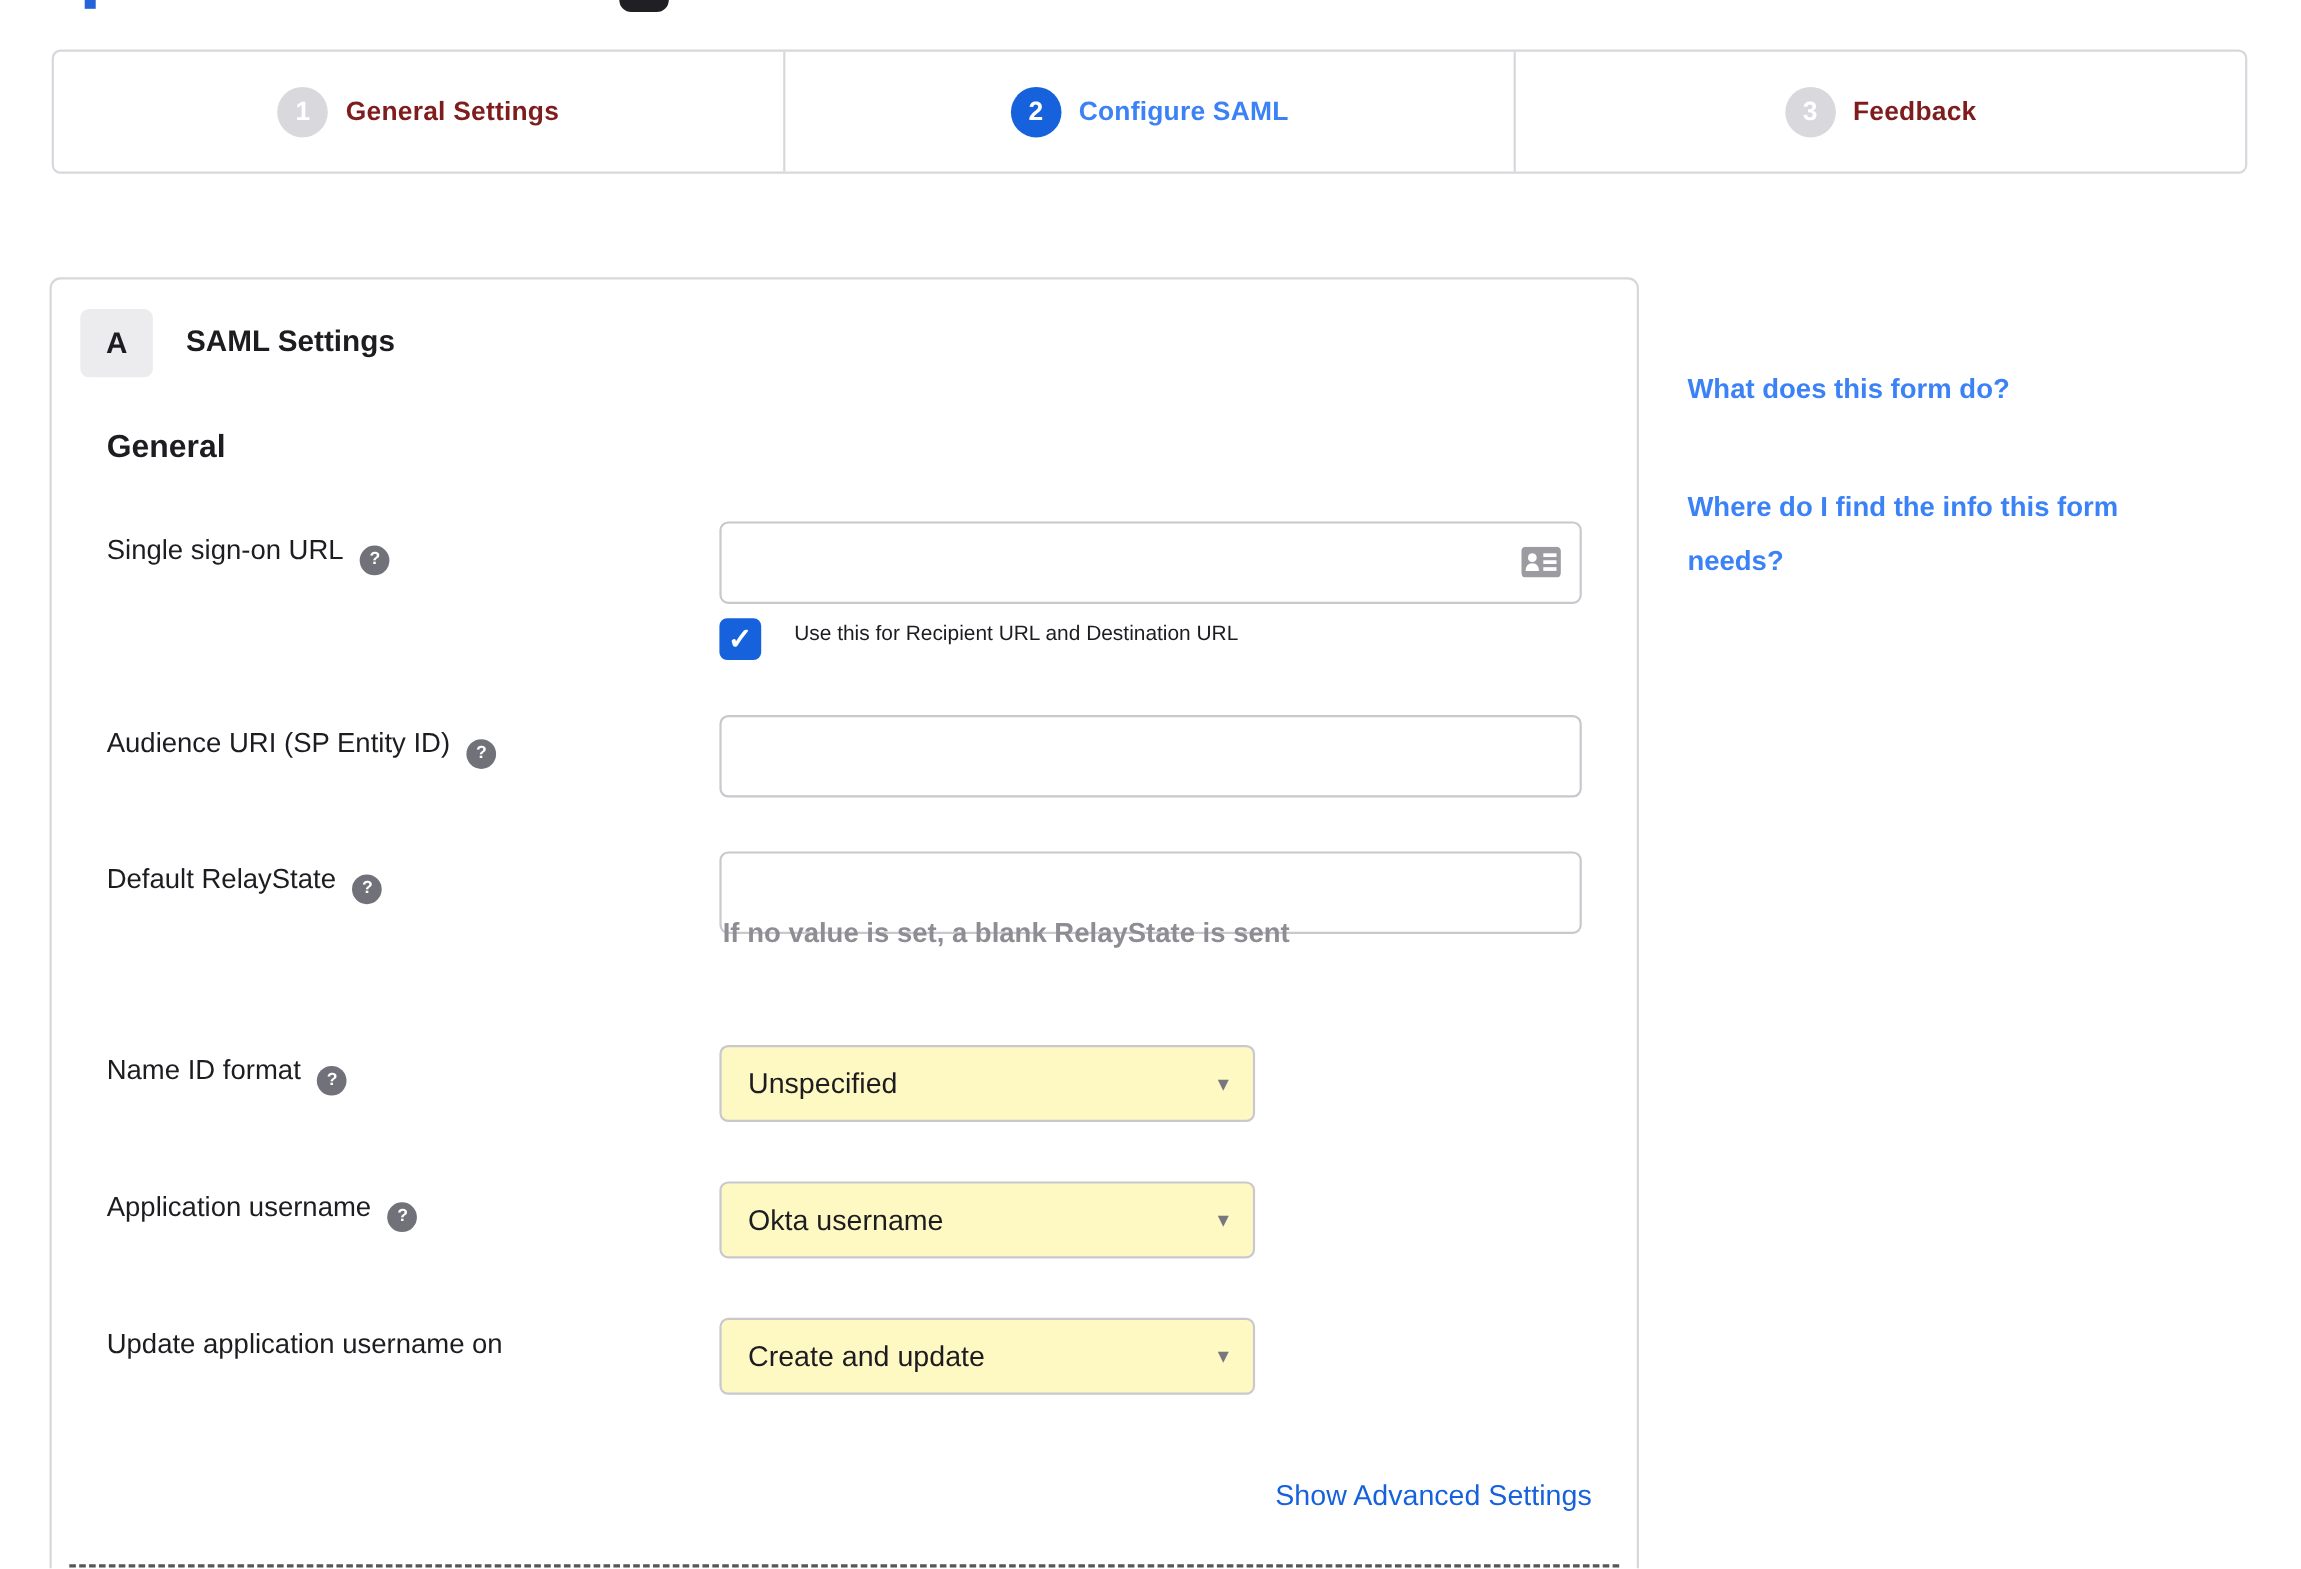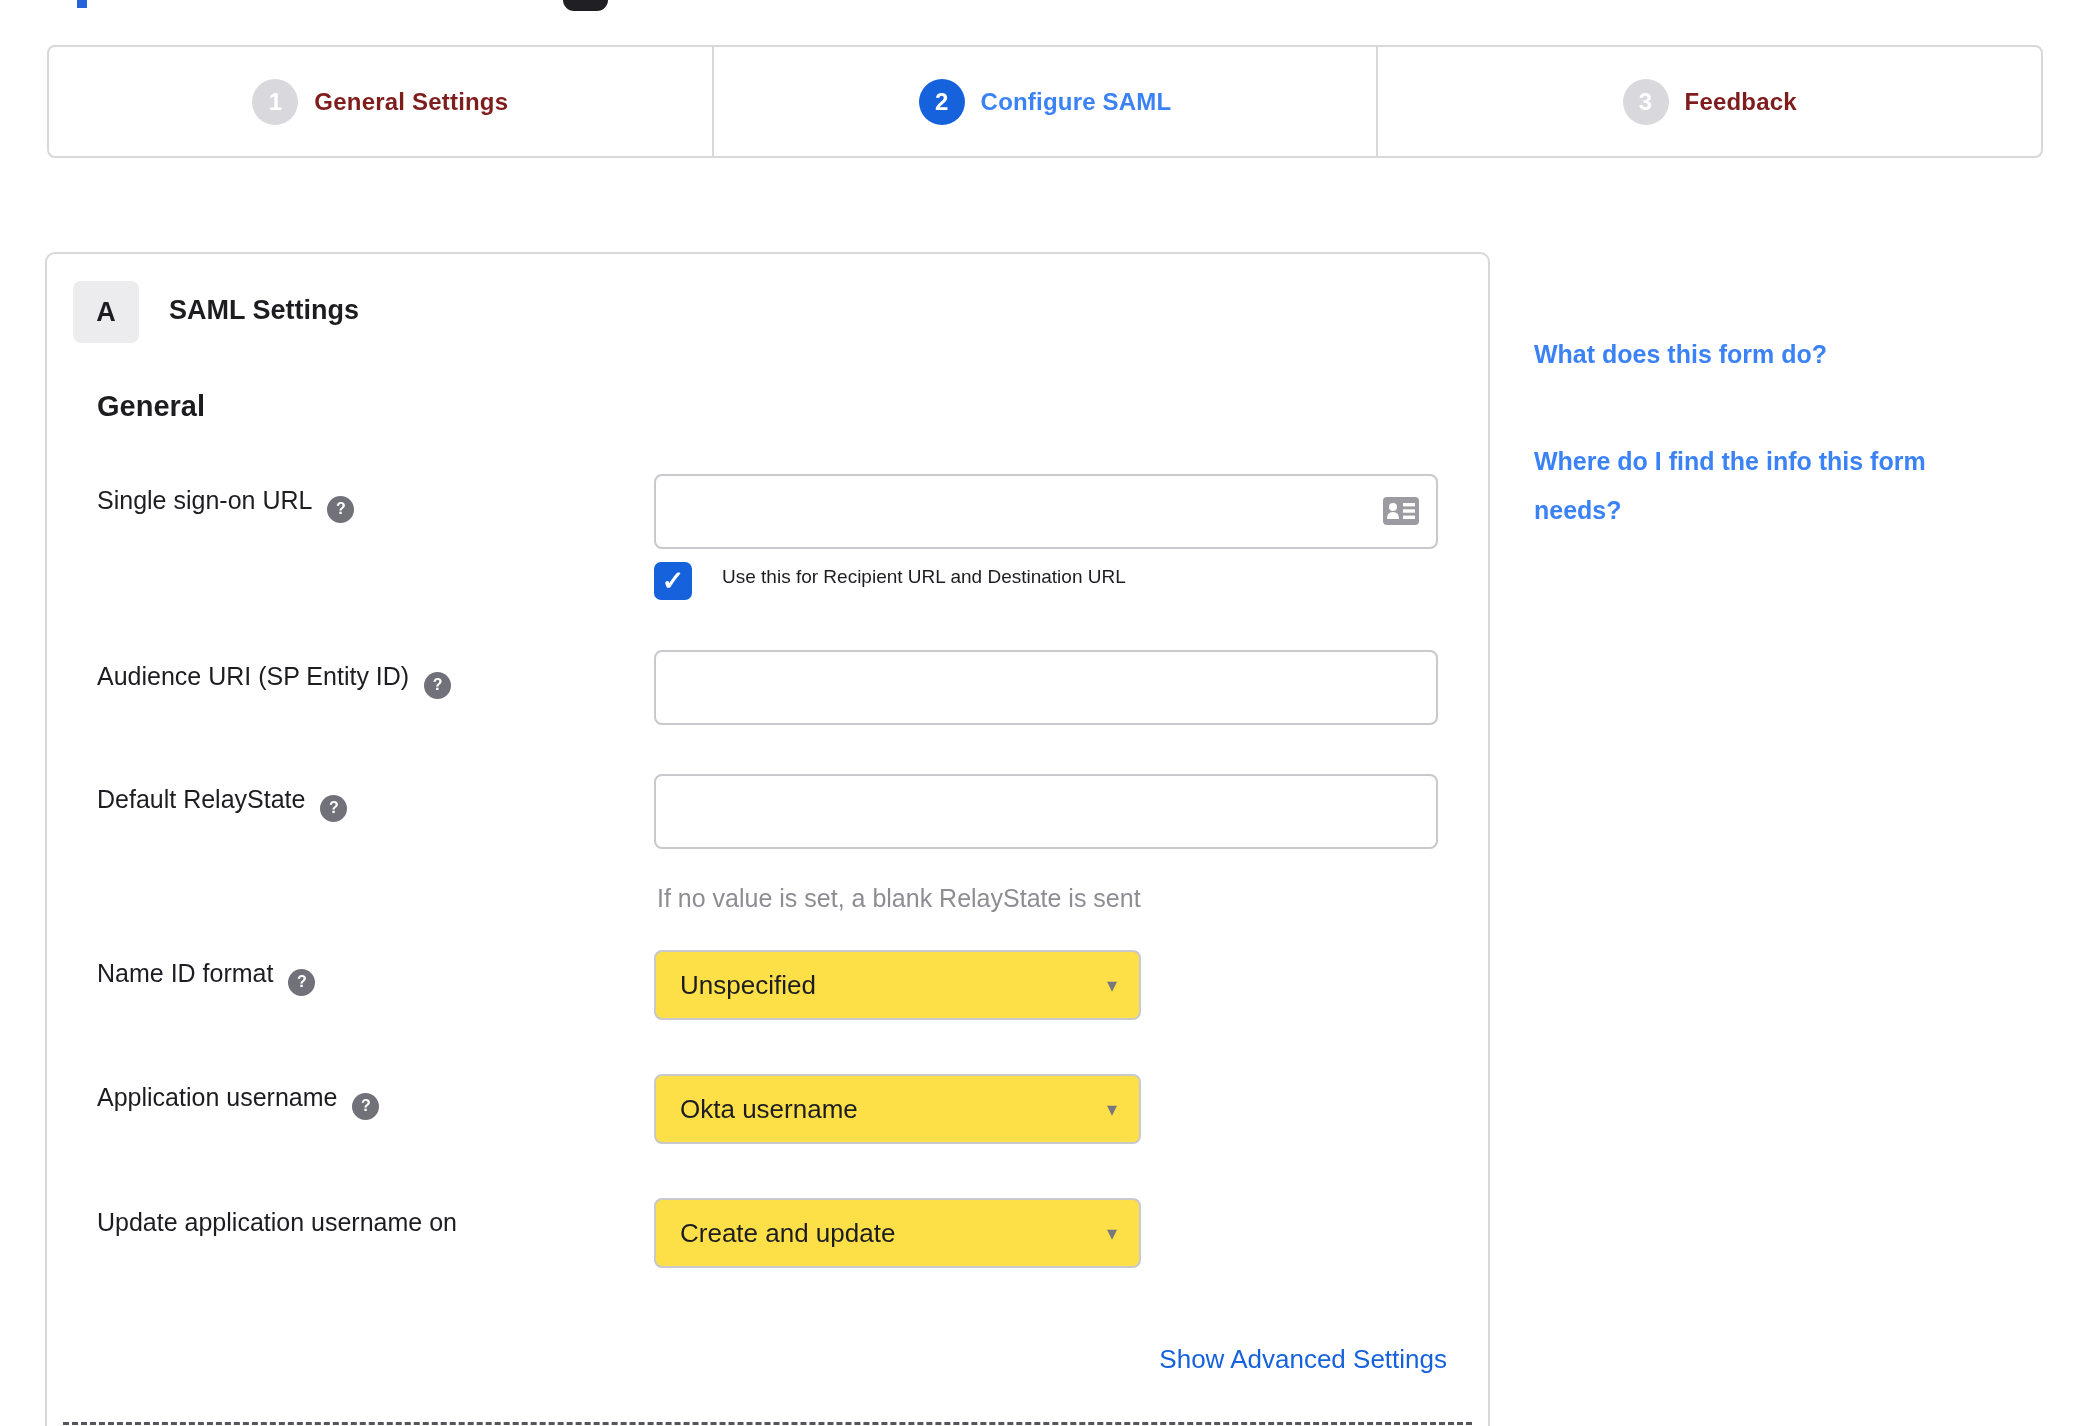--- a/index.html
+++ b/index.html
@@ -59,25 +59,25 @@
   }
   .card-icon { position:absolute; width:36px; height:28px; }
 
   .checkbox {
     position:absolute; left:607px; top:308px; width:38px; height:38px;
     background:#1662dd; border-radius:7px; display:flex; align-items:center; justify-content:center;
     color:#fff; font-size:27px; font-weight:700; cursor:pointer;
   }
   .checkbox-label { position:absolute; left:663px; top:312px; font-size:19px; color:#1d1d21;margin-left:12px; }
 
-  .hint { position:absolute; left:610px; top:630px; font-size:25px; color:#8d8d93; }
+  .hint { position:absolute; left:610px; top:580px; font-size:25px; color:#8d8d93;font-weight:bold; }
 
   .select {
     position:absolute; left:607px; width:487px; height:70px;
-    border:2px solid #c8c8cd; border-radius:8px; background:#fde047;
+    border:2px solid #c8c8cd; border-radius:8px; background:#fef9c3;
     display:flex; align-items:center; padding-left:24px;
     font-size:26px; color:#1d1d21; cursor:pointer;
   }
   .select .caret {
     position:absolute; right:22px; top:50%; transform:translateY(-50%);
     font-size:20px; color:#77777d;
   }
 
   .advanced-link {
     position:absolute; right:41px; top:1090px;

